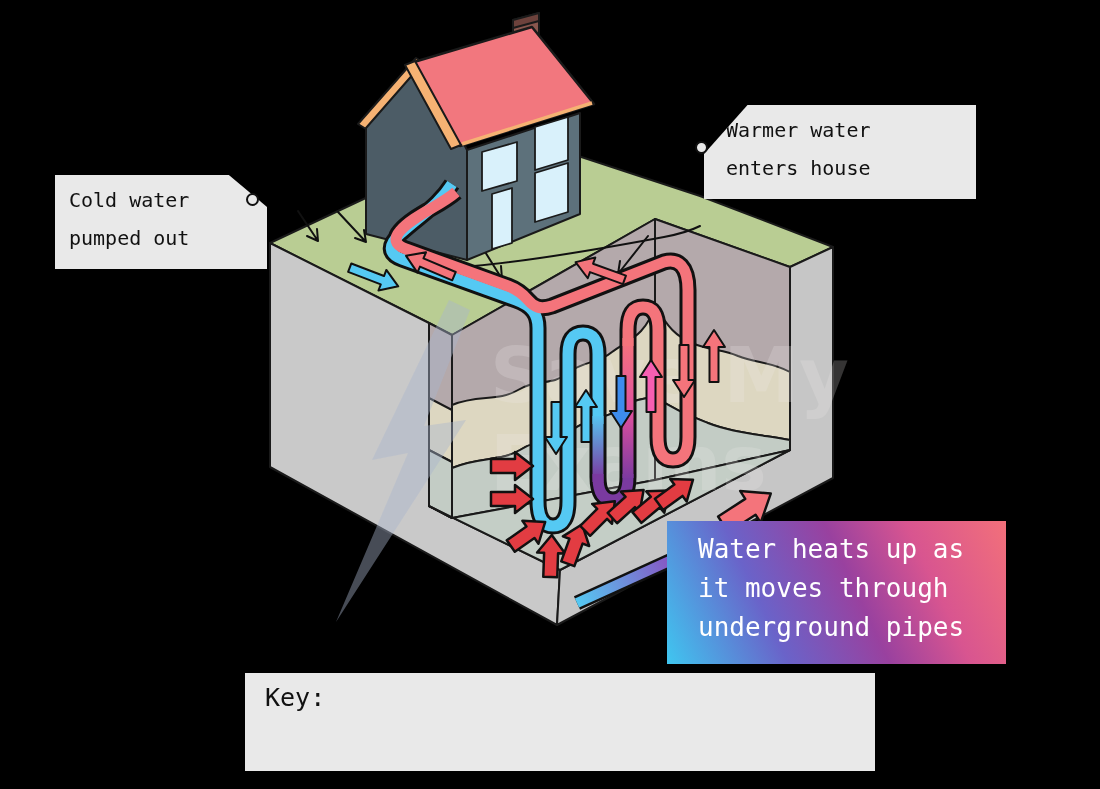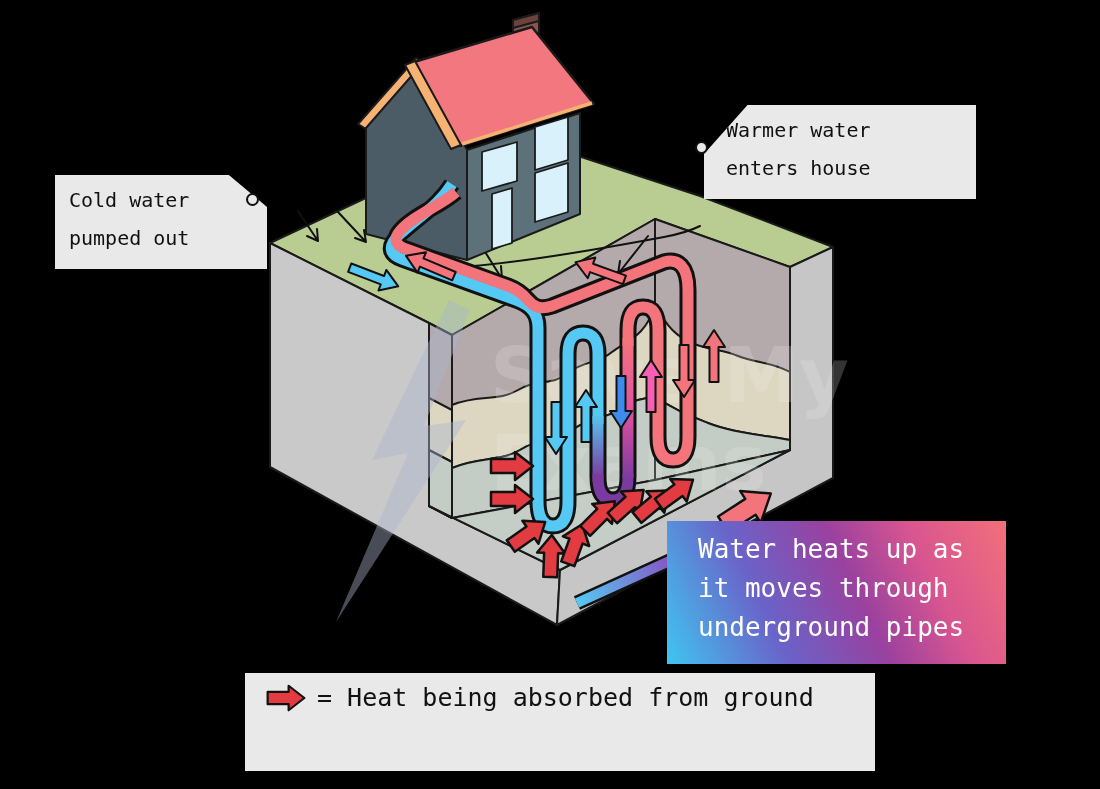--- a/index.html
+++ b/index.html
@@ -153,21 +153,16 @@
 
 <div class="tag tag-warm"><span>Warmer water</span>
 <span>enters house</span></div>
 <div class="tag-dot dot-warm"></div>
 
 <div class="gradbox"><span>Water heats up as</span>
 <span>it moves through</span>
 <span>underground pipes</span></div>
 
 <div class="keybox">
-  <div class="keyrow">
-    <svg width="42" height="28" viewBox="-24 -16 48 32">
-      <path d="M-21,-7 L3,-7 L3,-14 L21,0 L3,14 L3,7 L-21,7 Z" fill="#e23c42" stroke="#111" stroke-width="2.5" stroke-linejoin="round"></path>
-    </svg>
-    <span>= Heat being absorbed from ground</span>
-  </div>
+  <div>Key:</div>
 </div>
 
 </div>
 
 </body></html>

